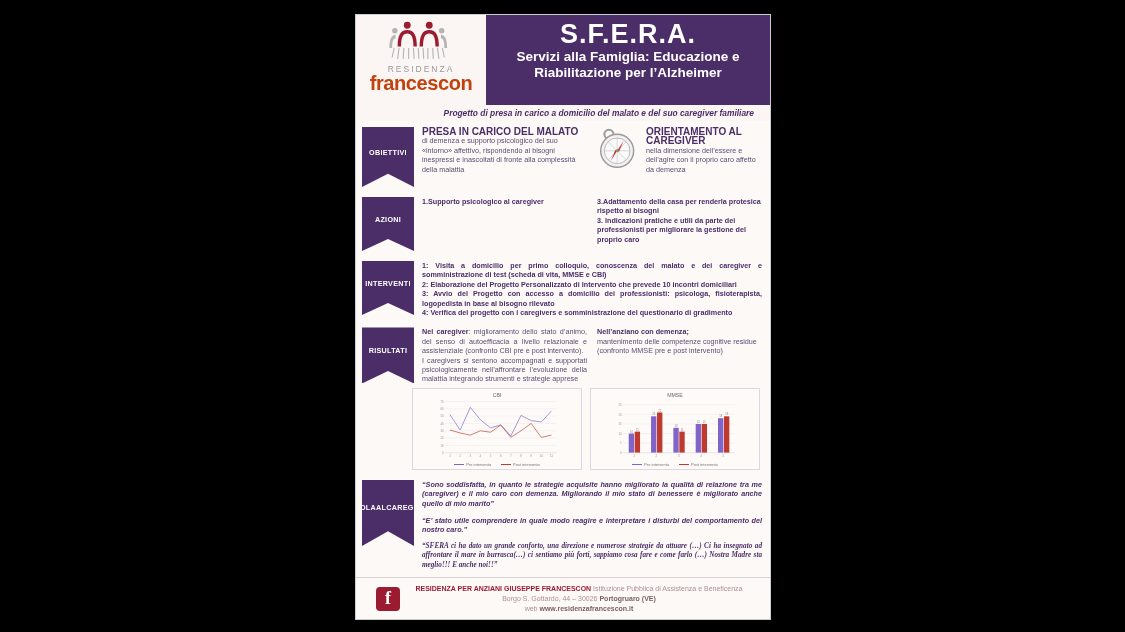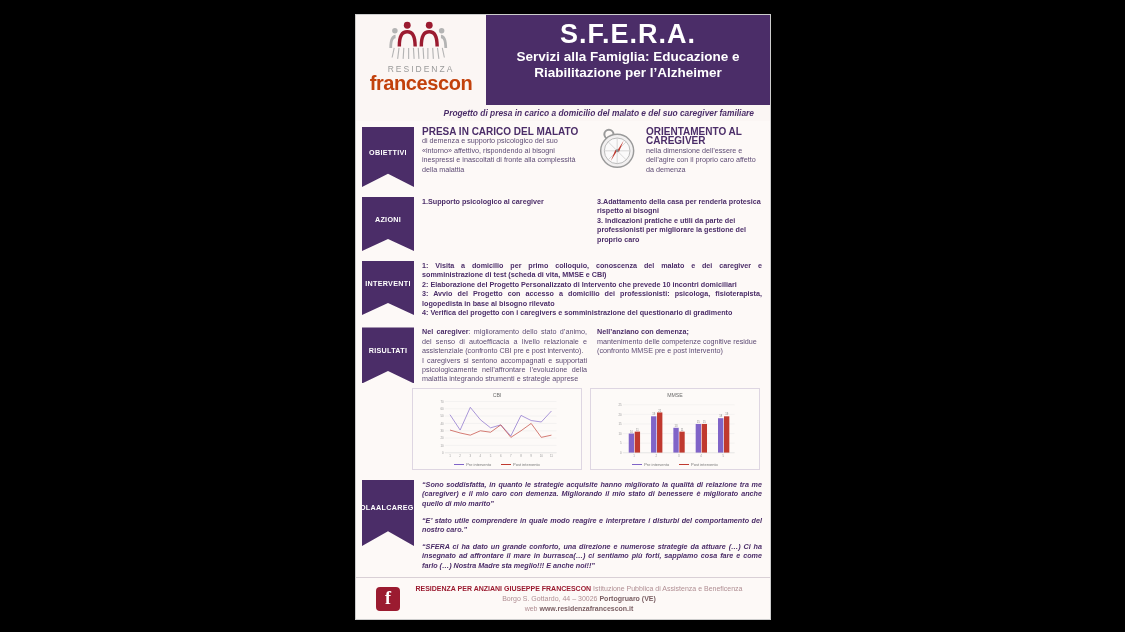--- a/index.html
+++ b/index.html
@@ -53,21 +53,21 @@
   .charts{display:flex;gap:8px;padding:0 10px 0 56px;box-sizing:border-box;}
   .chart-card{background:#fdfaf8;border:1px solid #ded6e2;padding:3px 4px 2px 4px;
               box-sizing:border-box;}
   .chart-title{text-align:center;font-size:5.2px;color:#6b6b6b;margin-bottom:1px;}
   .chart-legend{display:flex;justify-content:center;gap:10px;margin-top:1px;}
   .lg{display:flex;align-items:center;gap:2px;font-size:4px;color:#777;}
   .lg i{display:block;width:10px;height:1.6px;}
   
   .quote{font-size:7.2px;font-style:italic;font-weight:bold;color:#4b2d68;
          line-height:9.6px;text-align:justify;margin-bottom:7px;}
-  .quote:last-child{margin-bottom:0;}
+  .quote:last-child{margin-bottom:0;font-family:Liberation Serif, serif;}
   
   .footer{position:absolute;left:0;bottom:0;width:100%;height:42px;
           display:flex;align-items:center;box-sizing:border-box;padding-left:20px;
           border-top:1px solid #d9d0d6;background:#fdf9f7;}
   .fb{width:24px;height:24px;border-radius:4px;background:#9b1b30;color:#fff;
       font-size:18px;font-weight:bold;font-family:"Liberation Serif",serif;
       display:flex;align-items:center;justify-content:center;margin-right:14px;}
   .ftxt{flex:1;text-align:center;padding-right:26px;}
   .f1{font-size:7px;line-height:10px;}
   .f-strong{color:#9b1b30;font-weight:bold;}

